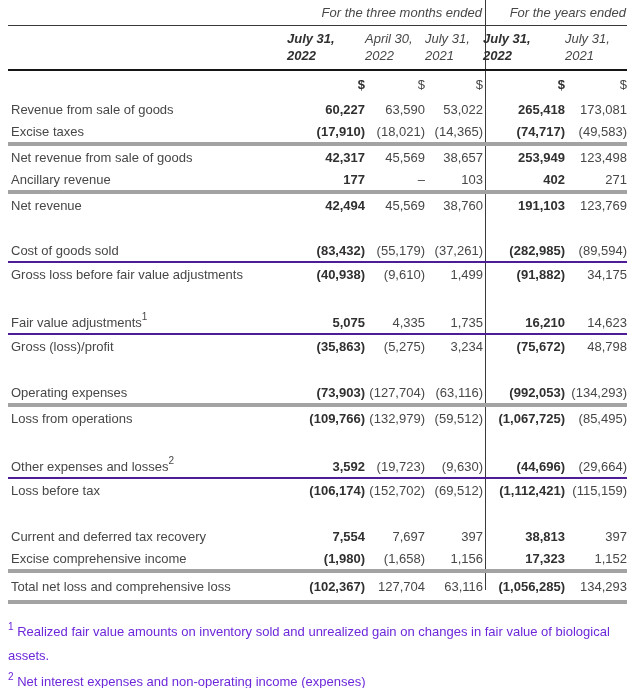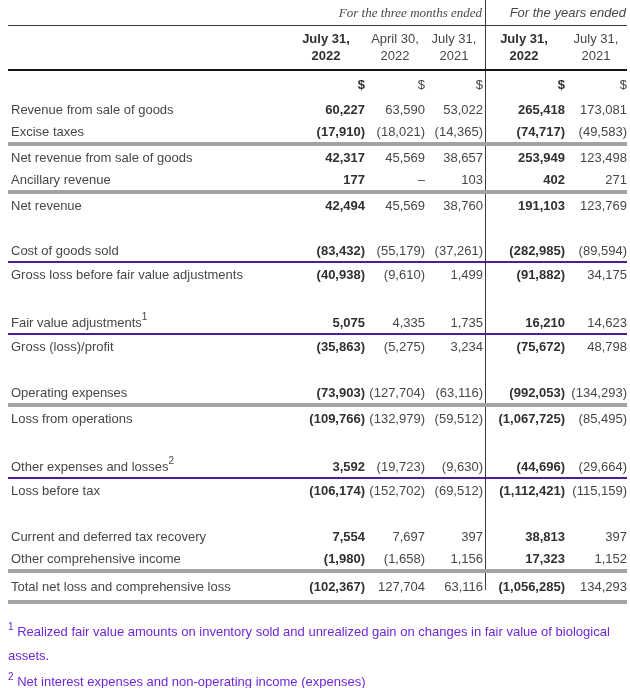--- a/index.html
+++ b/index.html
@@ -12,27 +12,27 @@
     color:#474747;
     overflow:hidden;
   }
   .tbl { position:relative; margin-left:8px; width:619px; }
 
   
   .vdivider { position:absolute; left:485px; top:0; width:1px; height:590px; background:#3a3a3a; }
 
   
   .group-row { display:flex; height:25px; align-items:center; font-style:italic; border-bottom:1px solid #3a3a3a; color:#474747; }
-  .g1 { width:477px; text-align:right; padding-right:3px; box-sizing:border-box;font-family:Liberation Serif, serif; }
+  .g1 { width:477px; text-align:right; padding-right:3px; box-sizing:border-box; }
   .g2 { flex:1; text-align:right; padding-right:1px; }
 
   
   .dates-row { display:flex; padding:4px 0 5px 0; border-bottom:2px solid #161616; line-height:17px; }
   .dates-row .spacer { flex:1; }
-  .dcell { text-align:center; }
+  .dcell { text-align:left;font-style:italic; }
   .dl1, .dl2 { display:block; }
 
   
   .row { display:flex; align-items:center; height:22px; }
   .lbl { flex:1; padding-left:3px; text-align:left; white-space:nowrap; }
   .c { text-align:right; white-space:nowrap; }
   .c1 { width:78px; }
   .c2 { width:60px; }
   .c3 { width:58px; }
   .c4 { width:82px; }
@@ -230,21 +230,21 @@
     <div class="row">
       <div class="lbl">Current and deferred tax recovery</div>
       <div class="c c1 bold">7,554</div>
       <div class="c c2">7,697</div>
       <div class="c c3">397</div>
       <div class="c c4 bold">38,813</div>
       <div class="c c5">397</div>
     </div>
 
     <div class="row b-thin">
-      <div class="lbl">Other comprehensive income</div>
+      <div class="lbl">Excise comprehensive income</div>
       <div class="c c1 bold">(1,980)</div>
       <div class="c c2">(1,658)</div>
       <div class="c c3">1,156</div>
       <div class="c c4 bold">17,323</div>
       <div class="c c5">1,152</div>
     </div>
 
     <div class="row tall b-thin">
       <div class="lbl">Total net loss and comprehensive loss</div>
       <div class="c c1 bold">(102,367)</div>

